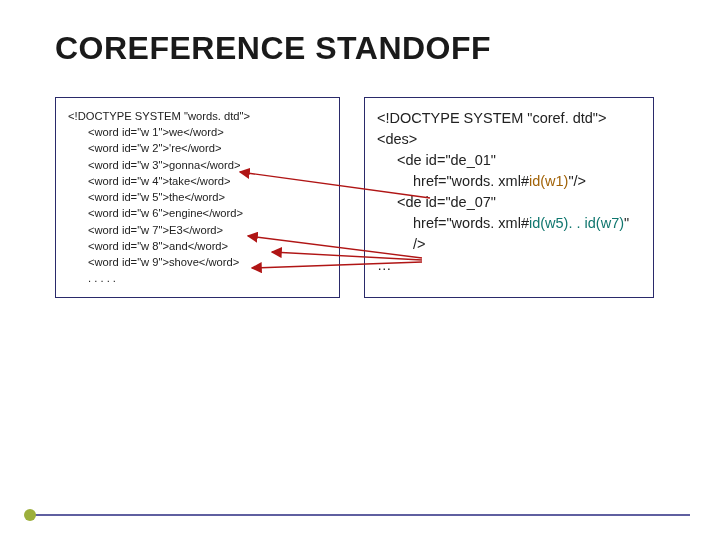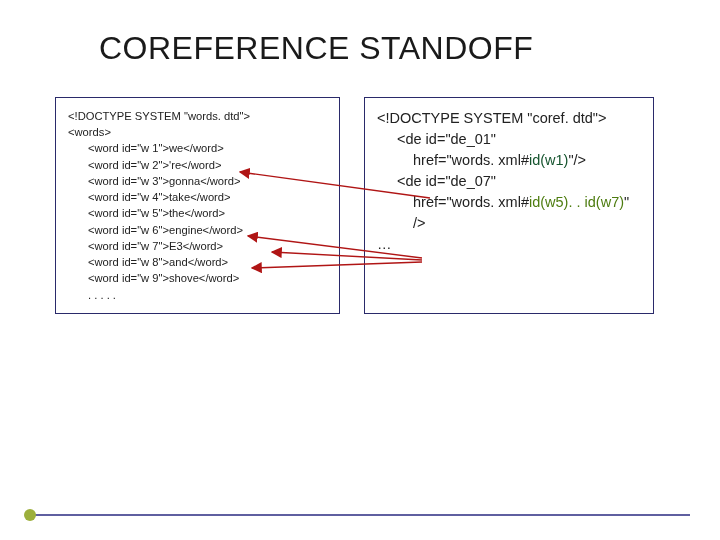--- a/index.html
+++ b/index.html
@@ -6,25 +6,24 @@
   body {
     width: 720px;
     height: 540px;
     background: #ffffff;
     font-family: Arial, Helvetica, sans-serif;
     position: relative;
     overflow: hidden;
   }
   .title {
     font-size: 32px;
-    font-weight: normal;
+    font-weight: bold;
     color: #1a1a1a;
     padding: 30px 0 0 55px;
     letter-spacing: 0.5px;
-    margin-left: 44px;
   }
   .content {
     display: flex;
     gap: 24px;
     padding: 30px 40px 0 55px;
   }
   .box {
     border: 1.5px solid #2a2a6a;
     padding: 10px 12px 10px 12px;
     background: #fff;
@@ -69,42 +68,42 @@
 </style>
 </head>
 <body>
 
 <div class="title">COREFERENCE STANDOFF</div>
 
 <div class="content">
 
   <div class="box left">
     <div>&lt;!DOCTYPE SYSTEM "words. dtd"&gt;</div>
-    <div>&lt;words&gt;</div>
     <div class="indent1">&lt;word id="w 1"&gt;we&lt;/word&gt;</div>
     <div class="indent1">&lt;word id="w 2"&gt;'re&lt;/word&gt;</div>
     <div class="indent1">&lt;word id="w 3"&gt;gonna&lt;/word&gt;</div>
     <div class="indent1">&lt;word id="w 4"&gt;take&lt;/word&gt;</div>
     <div class="indent1">&lt;word id="w 5"&gt;the&lt;/word&gt;</div>
     <div class="indent1">&lt;word id="w 6"&gt;engine&lt;/word&gt;</div>
     <div class="indent1">&lt;word id="w 7"&gt;E3&lt;/word&gt;</div>
     <div class="indent1">&lt;word id="w 8"&gt;and&lt;/word&gt;</div>
     <div class="indent1">&lt;word id="w 9"&gt;shove&lt;/word&gt;</div>
     <div class="indent1">. . . . .</div>
   </div>
 
   <div class="box right">
     <div>&lt;!DOCTYPE SYSTEM "coref. dtd"&gt;</div>
+    <div>&lt;des&gt;</div>
     <div class="indent1">&lt;de id="de_01"</div>
     <div class="indent2">
-      <span>href="words. xml#</span><span style="color:#14532d">id(w1)</span><span>"/&gt;</span>
+      <span>href="words. xml#</span><span style="color:#a16207">id(w1)</span><span>"/&gt;</span>
     </div>
     <div class="indent1">&lt;de id="de_07"</div>
     <div class="indent2">
-      <span>href="words. xml#</span><span style="color:#4d7c0f">id(w5). . id(w7)</span><span>"</span>
+      <span>href="words. xml#</span><span style="color:#0f766e">id(w5). . id(w7)</span><span>"</span>
     </div>
     <div class="indent2">/&gt;</div>
     <div>…</div>
   </div>
 
 </div>
 
 <svg class="arrows">
   <defs>
     <marker id="ah" markerWidth="8" markerHeight="8" refX="7" refY="4" orient="auto">

